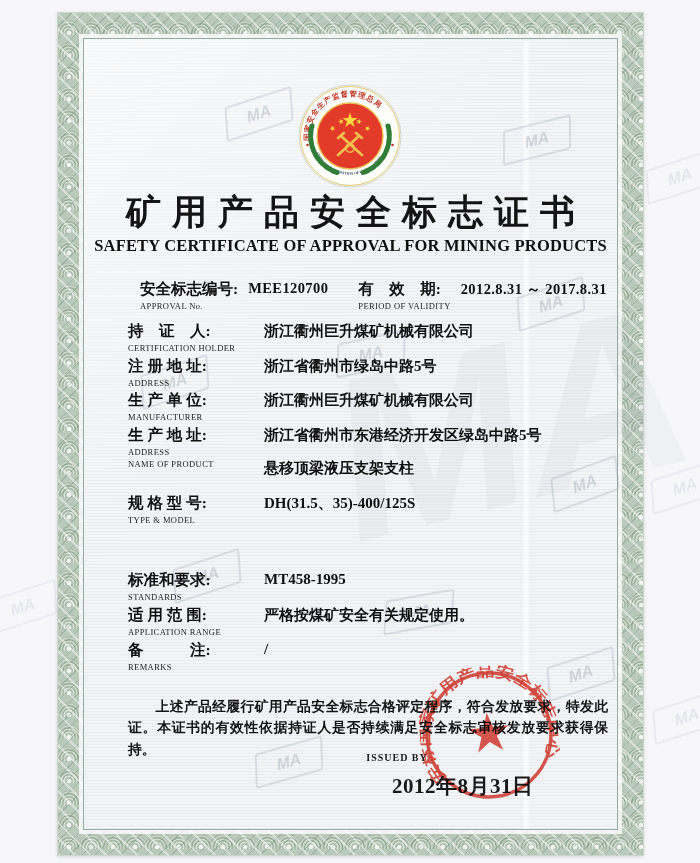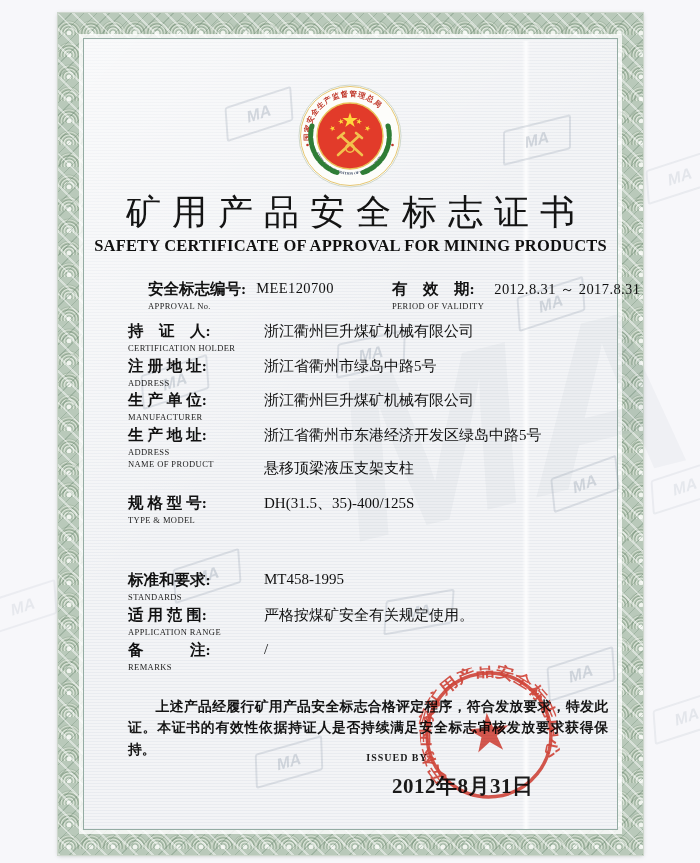--- a/index.html
+++ b/index.html
@@ -25,30 +25,30 @@
       font-family:"Liberation Sans",sans-serif;font-weight:bold;font-size:16px;
       transform:rotate(-18deg) skewX(-14deg);border-radius:3px;pointer-events:none;}
   .wm-big{position:absolute;left:250px;top:250px;font-family:"Liberation Sans",sans-serif;
       font-weight:bold;font-size:230px;color:rgba(120,135,155,.06);
       transform:rotate(-14deg) skewX(-10deg);pointer-events:none;}
   .fold{position:absolute;left:438px;top:2px;width:8px;height:788px;
       background:linear-gradient(90deg,transparent,rgba(255,255,255,.85),transparent);}
   
   .emblem{position:absolute;left:213px;top:44px;width:106px;height:106px;}
   .title{position:absolute;left:0;right:0;top:150px;text-align:center;font-size:35px;
-      font-weight:normal;letter-spacing:11px;padding-left:11px;color:#141414;}
+      font-weight:bold;letter-spacing:11px;padding-left:11px;color:#141414;}
   .subtitle{position:absolute;left:0;right:0;top:197px;text-align:center;font-size:16.5px;
       font-weight:bold;letter-spacing:.2px;color:#101010;}
   
-  .meta-row{position:absolute;left:64px;top:240px;display:flex;align-items:flex-start;gap:28px;}
+  .meta-row{position:absolute;left:56px;top:240px;display:flex;align-items:flex-start;}
   .group{display:flex;align-items:flex-start;}
   .lab{display:flex;flex-direction:column;}
   .lab .zh{font-size:15.5px;font-weight:bold;white-space:nowrap;color:#111;}
   .lab .en{font-size:8.5px;letter-spacing:.4px;color:#222;margin-top:1px;white-space:nowrap;}
-  .val{font-size:15px;font-weight:400;margin-left:10px;padding-top:1px;white-space:nowrap;color:#101010;}
+  .val{font-size:15px;font-weight:700;margin-left:10px;padding-top:1px;white-space:nowrap;color:#101010;}
   .meta-row .val{font-size:14.5px;letter-spacing:.4px;}
   .validity{margin-left:30px;}
   .row{position:absolute;left:44px;display:flex;align-items:flex-start;}
   .row .lab{width:126px;}
   .r0{top:282px;} .r1{top:317px;} .r2{top:351px;} .r3{top:386px;} .r4{top:419px;}
   .r5{top:454px;} .r6{top:531px;} .r7{top:566px;} .r8{top:601px;}
   
   .statement{position:absolute;left:44px;top:649px;width:480px;font-size:13.8px;
       font-weight:bold;line-height:1.55;text-align:justify;text-indent:2em;color:#141414;margin-top:8px;}
   .issued{position:absolute;left:238px;top:696px;width:150px;text-align:center;}

